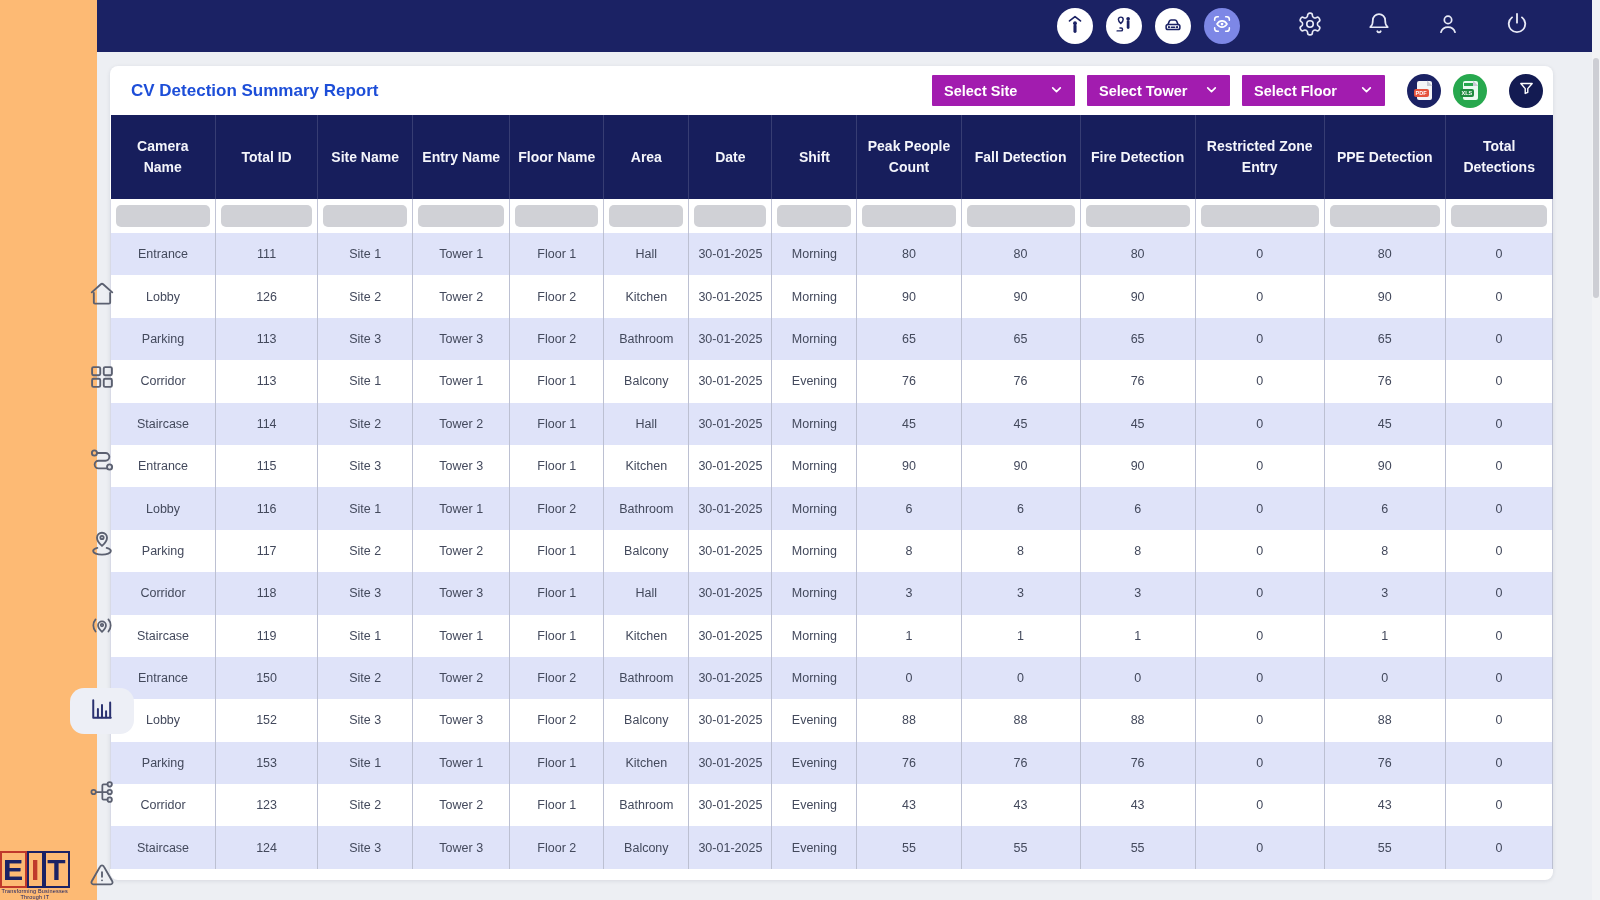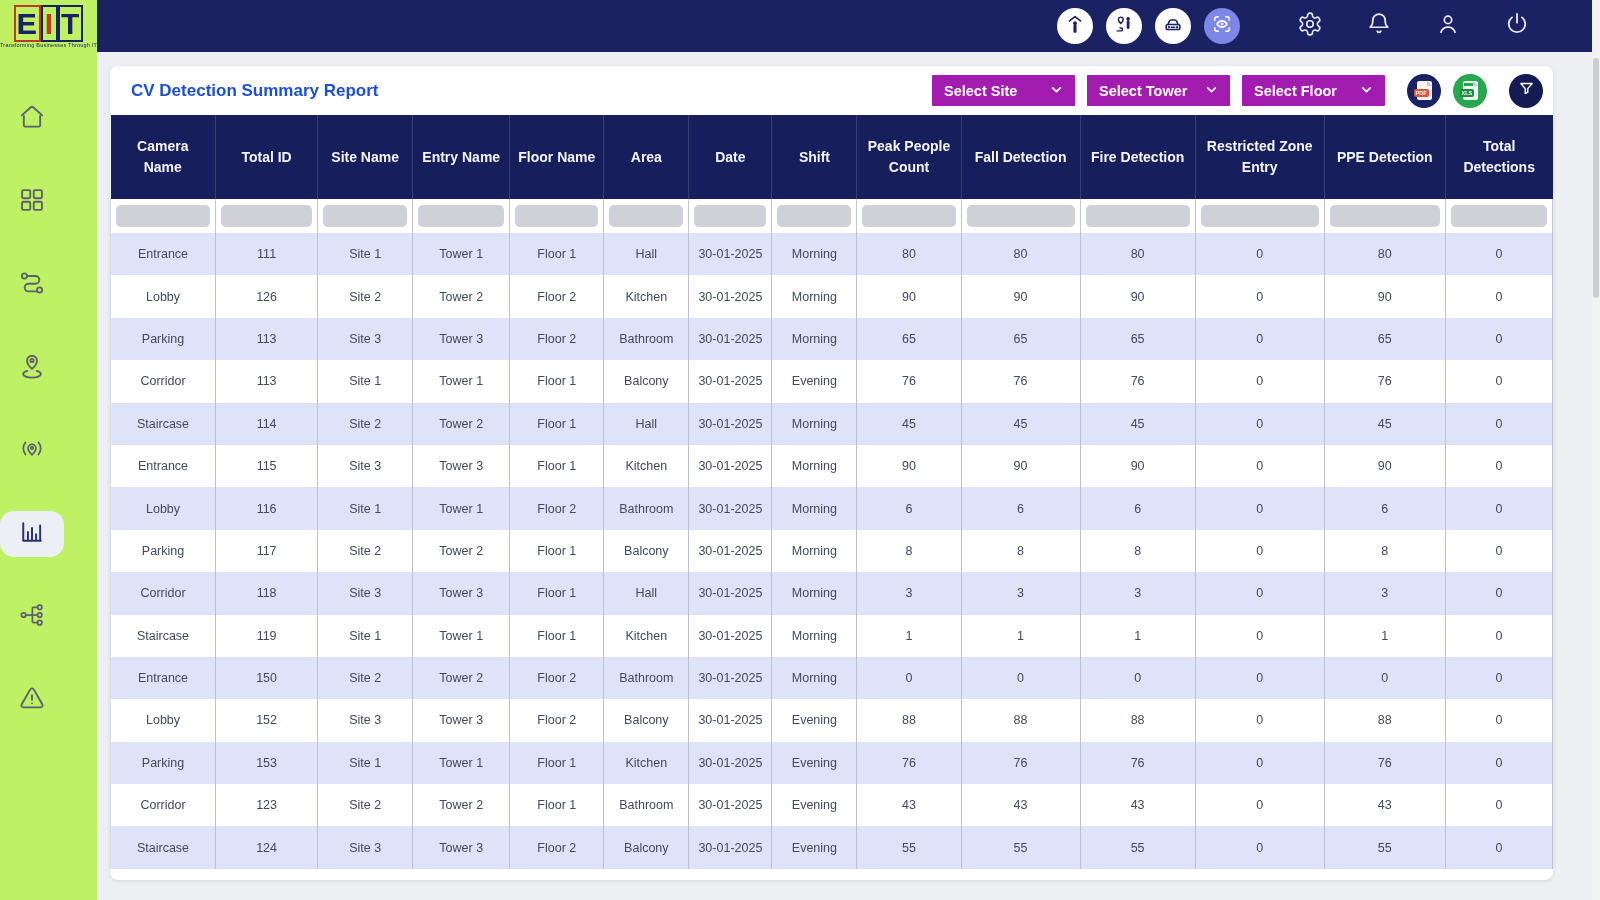--- a/index.html
+++ b/index.html
@@ -13,22 +13,22 @@
   .nav-circle { width:36px; height:36px; border-radius:50%; background:#ffffff; display:flex;
                 align-items:center; justify-content:center; cursor:pointer; }
   .nav-circle svg { width:22px; height:22px; stroke:#1b2264; }
   .nav-circle.active { background:#7d87e6; }
   .nav-circle.active svg { stroke:#ffffff; }
   .nav-action-group { display:flex; align-items:center; gap:42px; }
   .nav-action { width:27px; height:27px; cursor:pointer; display:flex; align-items:center; justify-content:center; }
   .nav-action svg { width:26px; height:26px; stroke:#e8eaf6; }
 
   
-  .sidebar { position:absolute; left:0; top:0; width:97px; height:900px; background:#bef264; z-index:3;
-             display:flex; flex-direction:column; align-items:flex-start; }
+  .sidebar { position:absolute; left:0; top:0; width:97px; height:900px; background:#fdba74; z-index:3;
+             display:flex; flex-direction:row; align-items:flex-end; }
   .logo { margin-top:9px; text-align:center; cursor:pointer; }
   .logo-letters { font-weight:bold; font-size:30px; letter-spacing:1px; line-height:30px; }
   .logo-letters .l-e { color:#1b2264; text-shadow:0 0 0 #1b2264; border:2px solid #c0392b; padding:0 1px; }
   .logo-letters .l-i { color:#c0392b; border:2px solid #1b2264; padding:0 2px; }
   .logo-letters .l-t { color:#1b2264; border:2px solid #1b2264; padding:0 1px; }
   .logo-tagline { font-size:5.5px; color:#1b2264; margin-top:3px; letter-spacing:.2px; }
   .menu { margin-top:48px; display:flex; flex-direction:column; align-items:center; gap:37px; }
   .menu-item { width:64px; height:46px; display:flex; align-items:center; justify-content:center;
                border-radius:14px; cursor:pointer; }
   .menu-item svg { width:28px; height:28px; stroke:#5b6070; }

